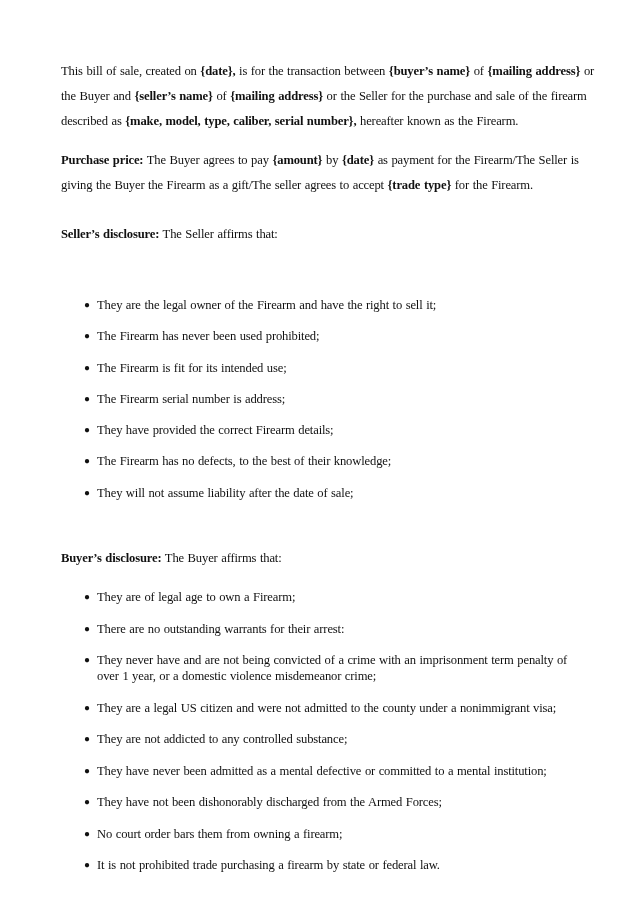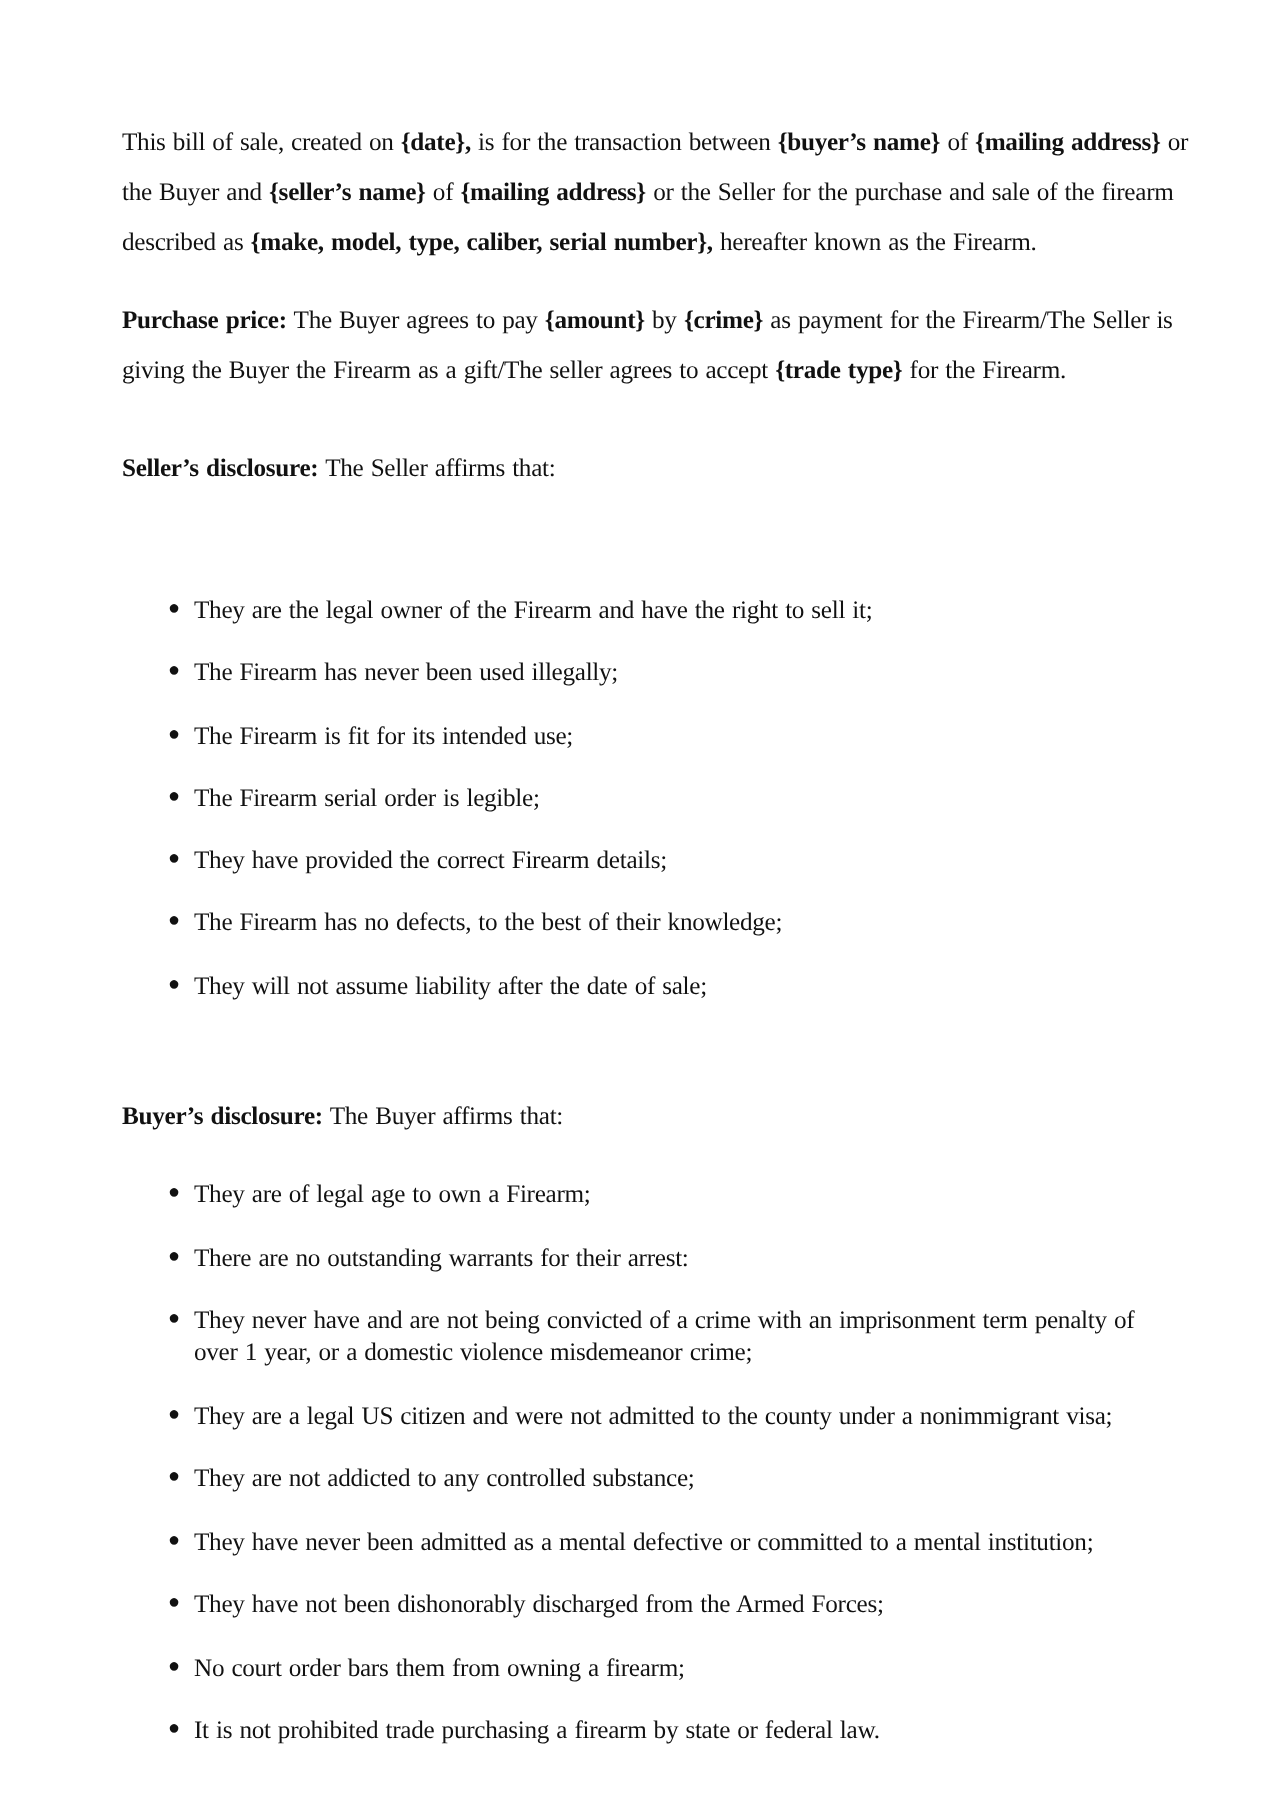--- a/index.html
+++ b/index.html
@@ -19,29 +19,29 @@
     .seller-list li { height: 31.3px; }
     .buyer-list { top: 589px; }
   </style>
 </head>
 <body>
 
 <div class="page">
 
   <p class="intro"><span>This bill of sale, created on </span><b>{date},</b><span> is for the transaction between </span><b>{buyer’s name}</b><span> of </span><b>{mailing address}</b><span> or the Buyer and </span><b>{seller’s name}</b><span> of </span><b>{mailing address}</b><span> or the Seller for the purchase and sale of the firearm described as </span><b>{make, model, type, caliber, serial number},</b><span> hereafter known as the Firearm.</span></p>
 
-  <p class="price"><b>Purchase price:</b><span> The Buyer agrees to pay </span><b>{amount}</b><span> by </span><b>{crime}</b><span> as payment for the Firearm/The Seller is giving the Buyer the Firearm as a gift/The seller agrees to accept </span><b>{trade type}</b><span> for the Firearm.</span></p>
+  <p class="price"><b>Purchase price:</b><span> The Buyer agrees to pay </span><b>{amount}</b><span> by </span><b>{date}</b><span> as payment for the Firearm/The Seller is giving the Buyer the Firearm as a gift/The seller agrees to accept </span><b>{trade type}</b><span> for the Firearm.</span></p>
 
   <p class="seller-head"><b>Seller’s disclosure:</b><span> The Seller affirms that:</span></p>
 
   <ul class="seller-list">
     <li><span class="bullet">●</span><span>They are the legal owner of the Firearm and have the right to sell it;</span></li>
-    <li><span class="bullet">●</span><span>The Firearm has never been used illegally;</span></li>
+    <li><span class="bullet">●</span><span>The Firearm has never been used prohibited;</span></li>
     <li><span class="bullet">●</span><span>The Firearm is fit for its intended use;</span></li>
-    <li><span class="bullet">●</span><span>The Firearm serial order is legible;</span></li>
+    <li><span class="bullet">●</span><span>The Firearm serial number is address;</span></li>
     <li><span class="bullet">●</span><span>They have provided the correct Firearm details;</span></li>
     <li><span class="bullet">●</span><span>The Firearm has no defects, to the best of their knowledge;</span></li>
     <li><span class="bullet">●</span><span>They will not assume liability after the date of sale;</span></li>
   </ul>
 
   <p class="buyer-head"><b>Buyer’s disclosure:</b><span> The Buyer affirms that:</span></p>
 
   <ul class="buyer-list">
     <li style="height:31.5px"><span class="bullet">●</span><span>They are of legal age to own a Firearm;</span></li>
     <li style="height:31.5px"><span class="bullet">●</span><span>There are no outstanding warrants for their arrest:</span></li>

